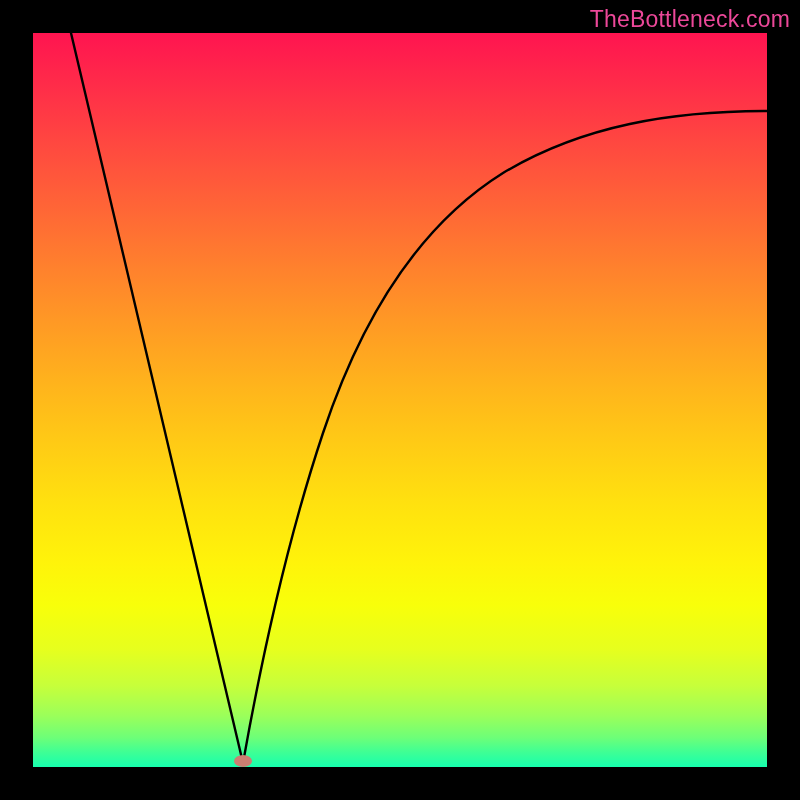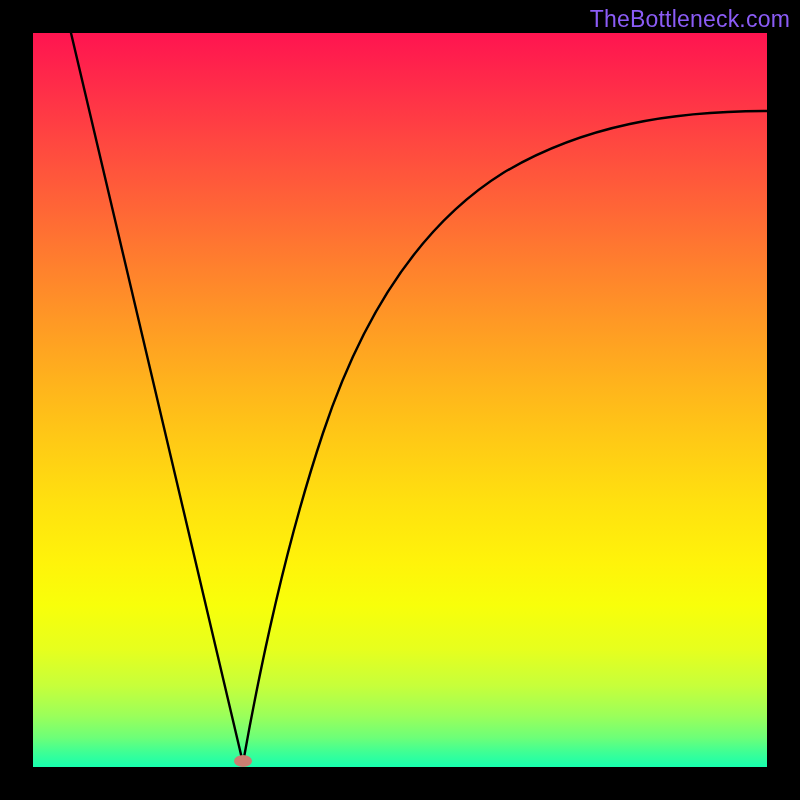--- a/index.html
+++ b/index.html
@@ -49,21 +49,21 @@
     left: 0;
     top: 0;
     width: 734px;
     height: 734px;
     overflow: visible;
   }
   .watermark {
     position: absolute;
     top: 6px;
     right: 10px;
-    color: #8b5cf6;
+    color: #ec4899;
     font-size: 23px;
     font-weight: 400;
     letter-spacing: 0.2px;
     user-select: none;
   }
   .marker {
     position: absolute;
     width: 18px;
     height: 12px;
     border-radius: 50%;

